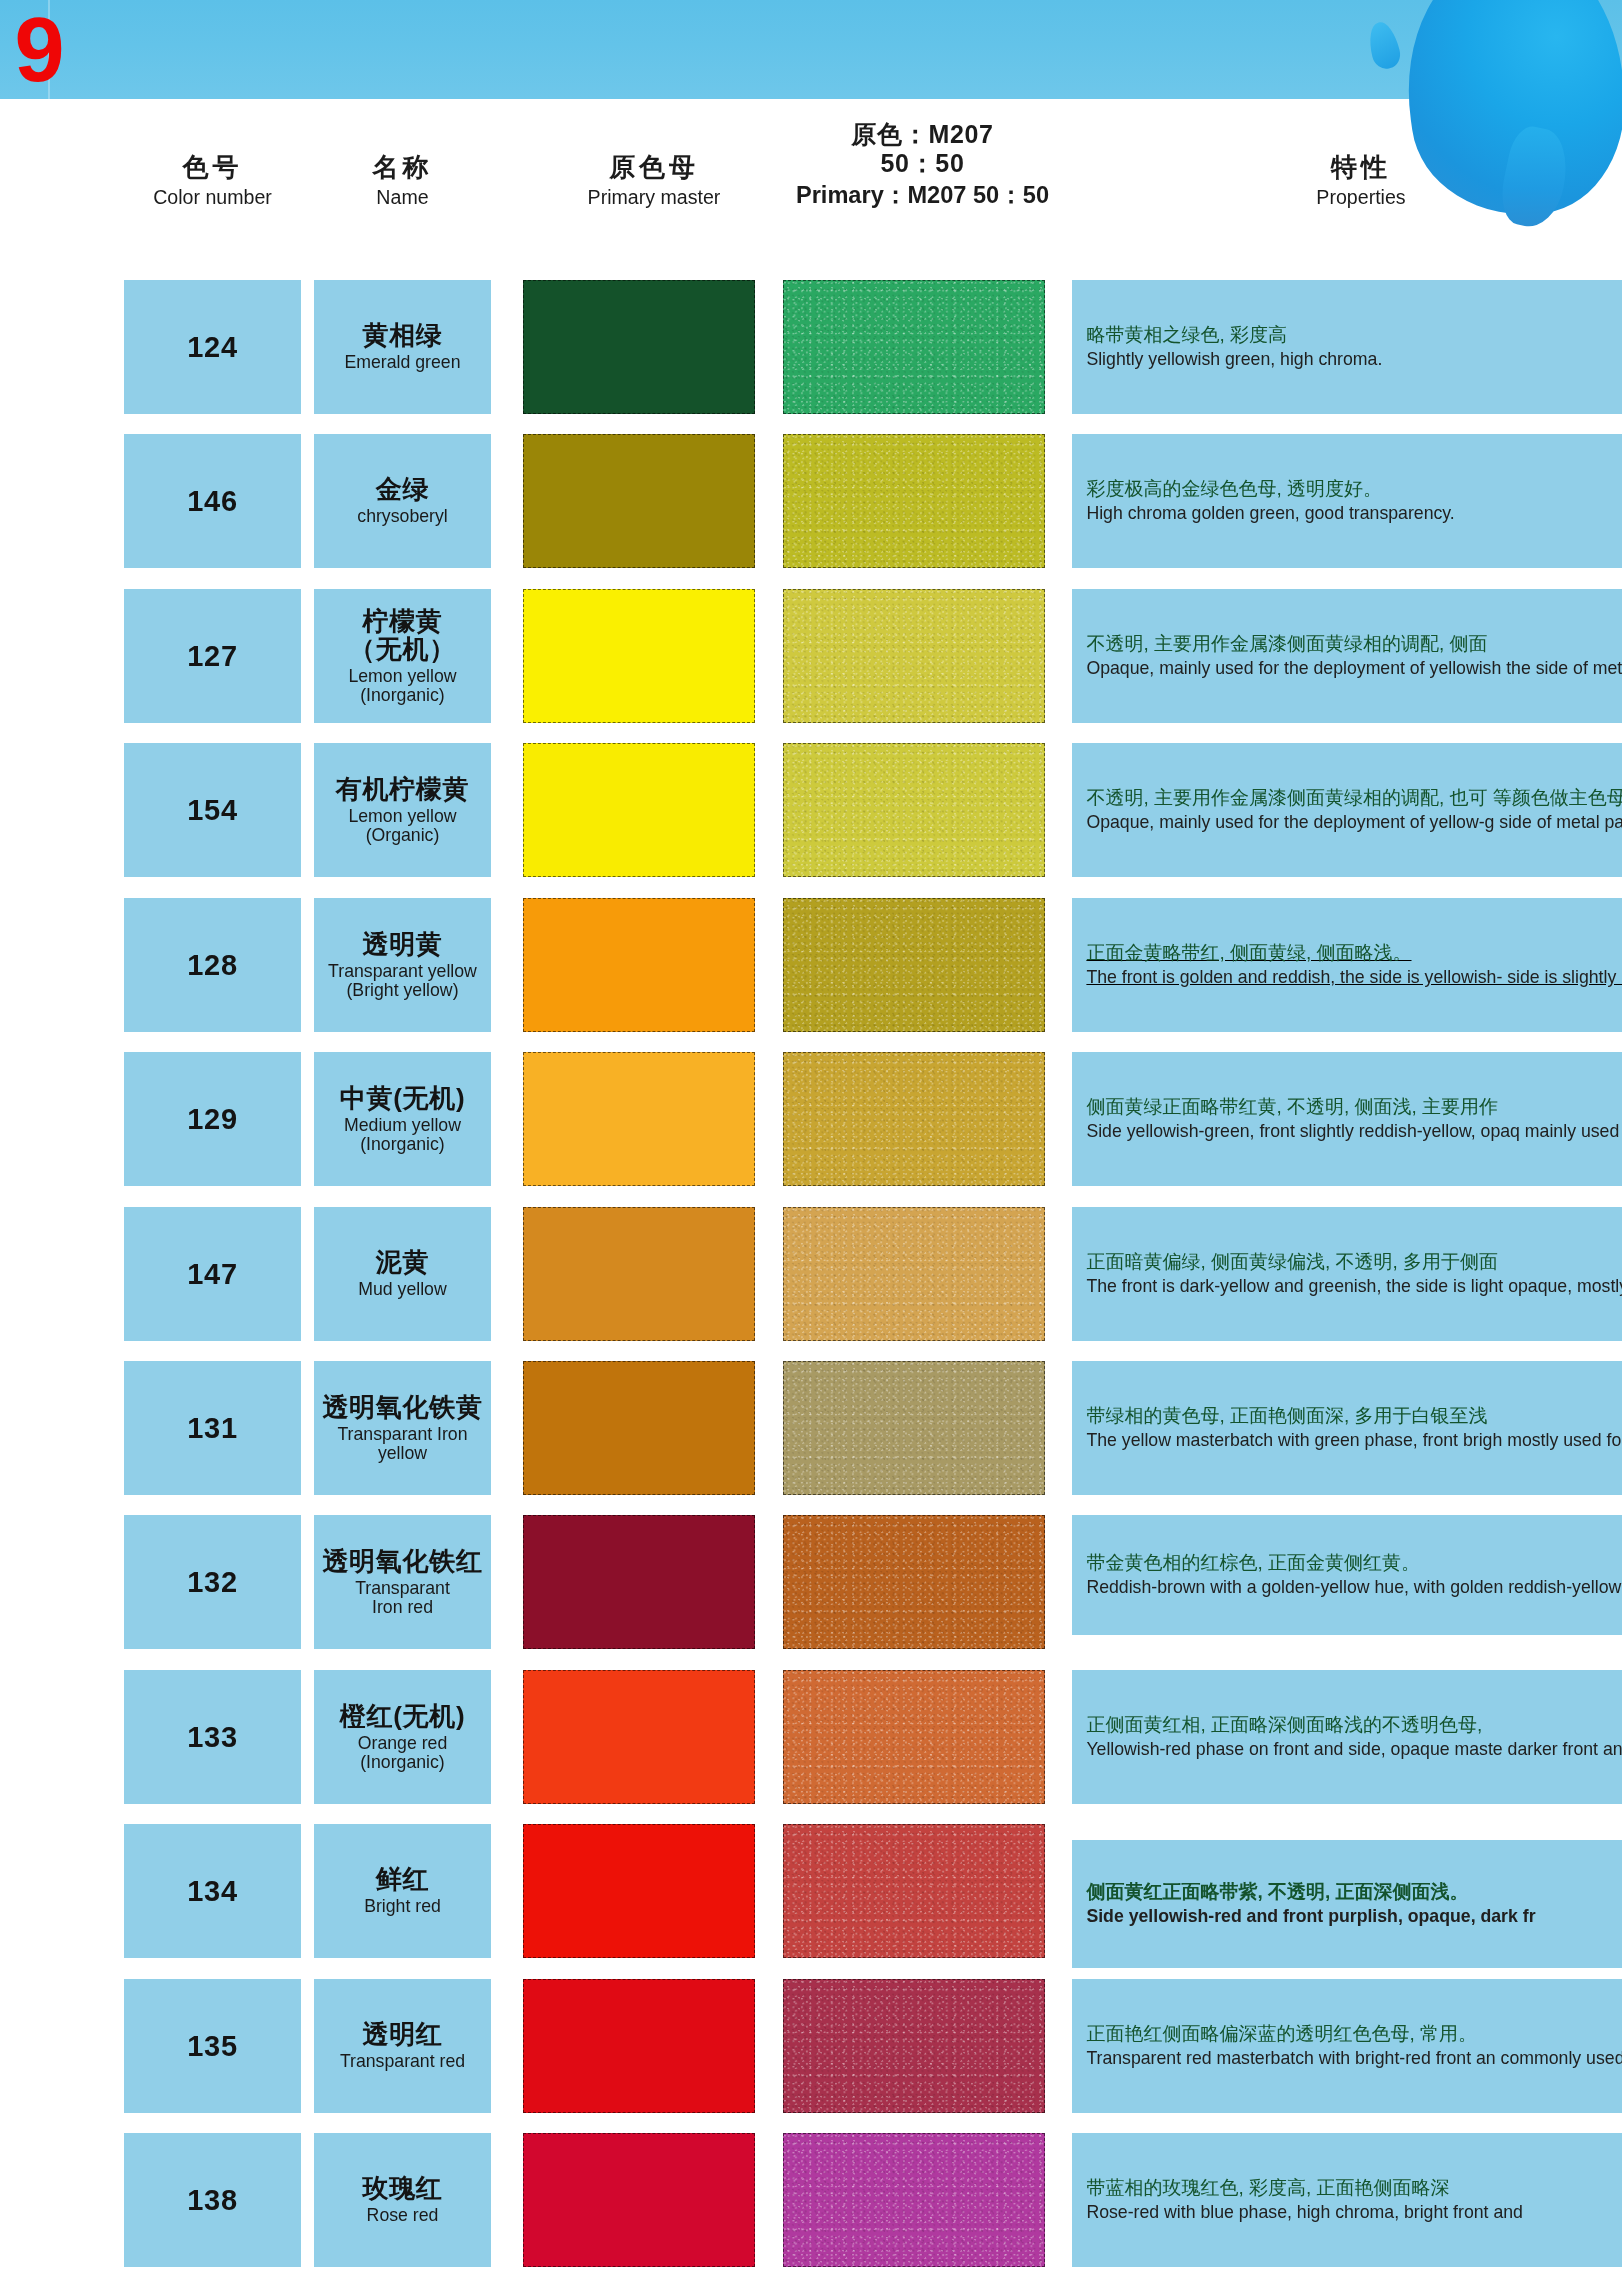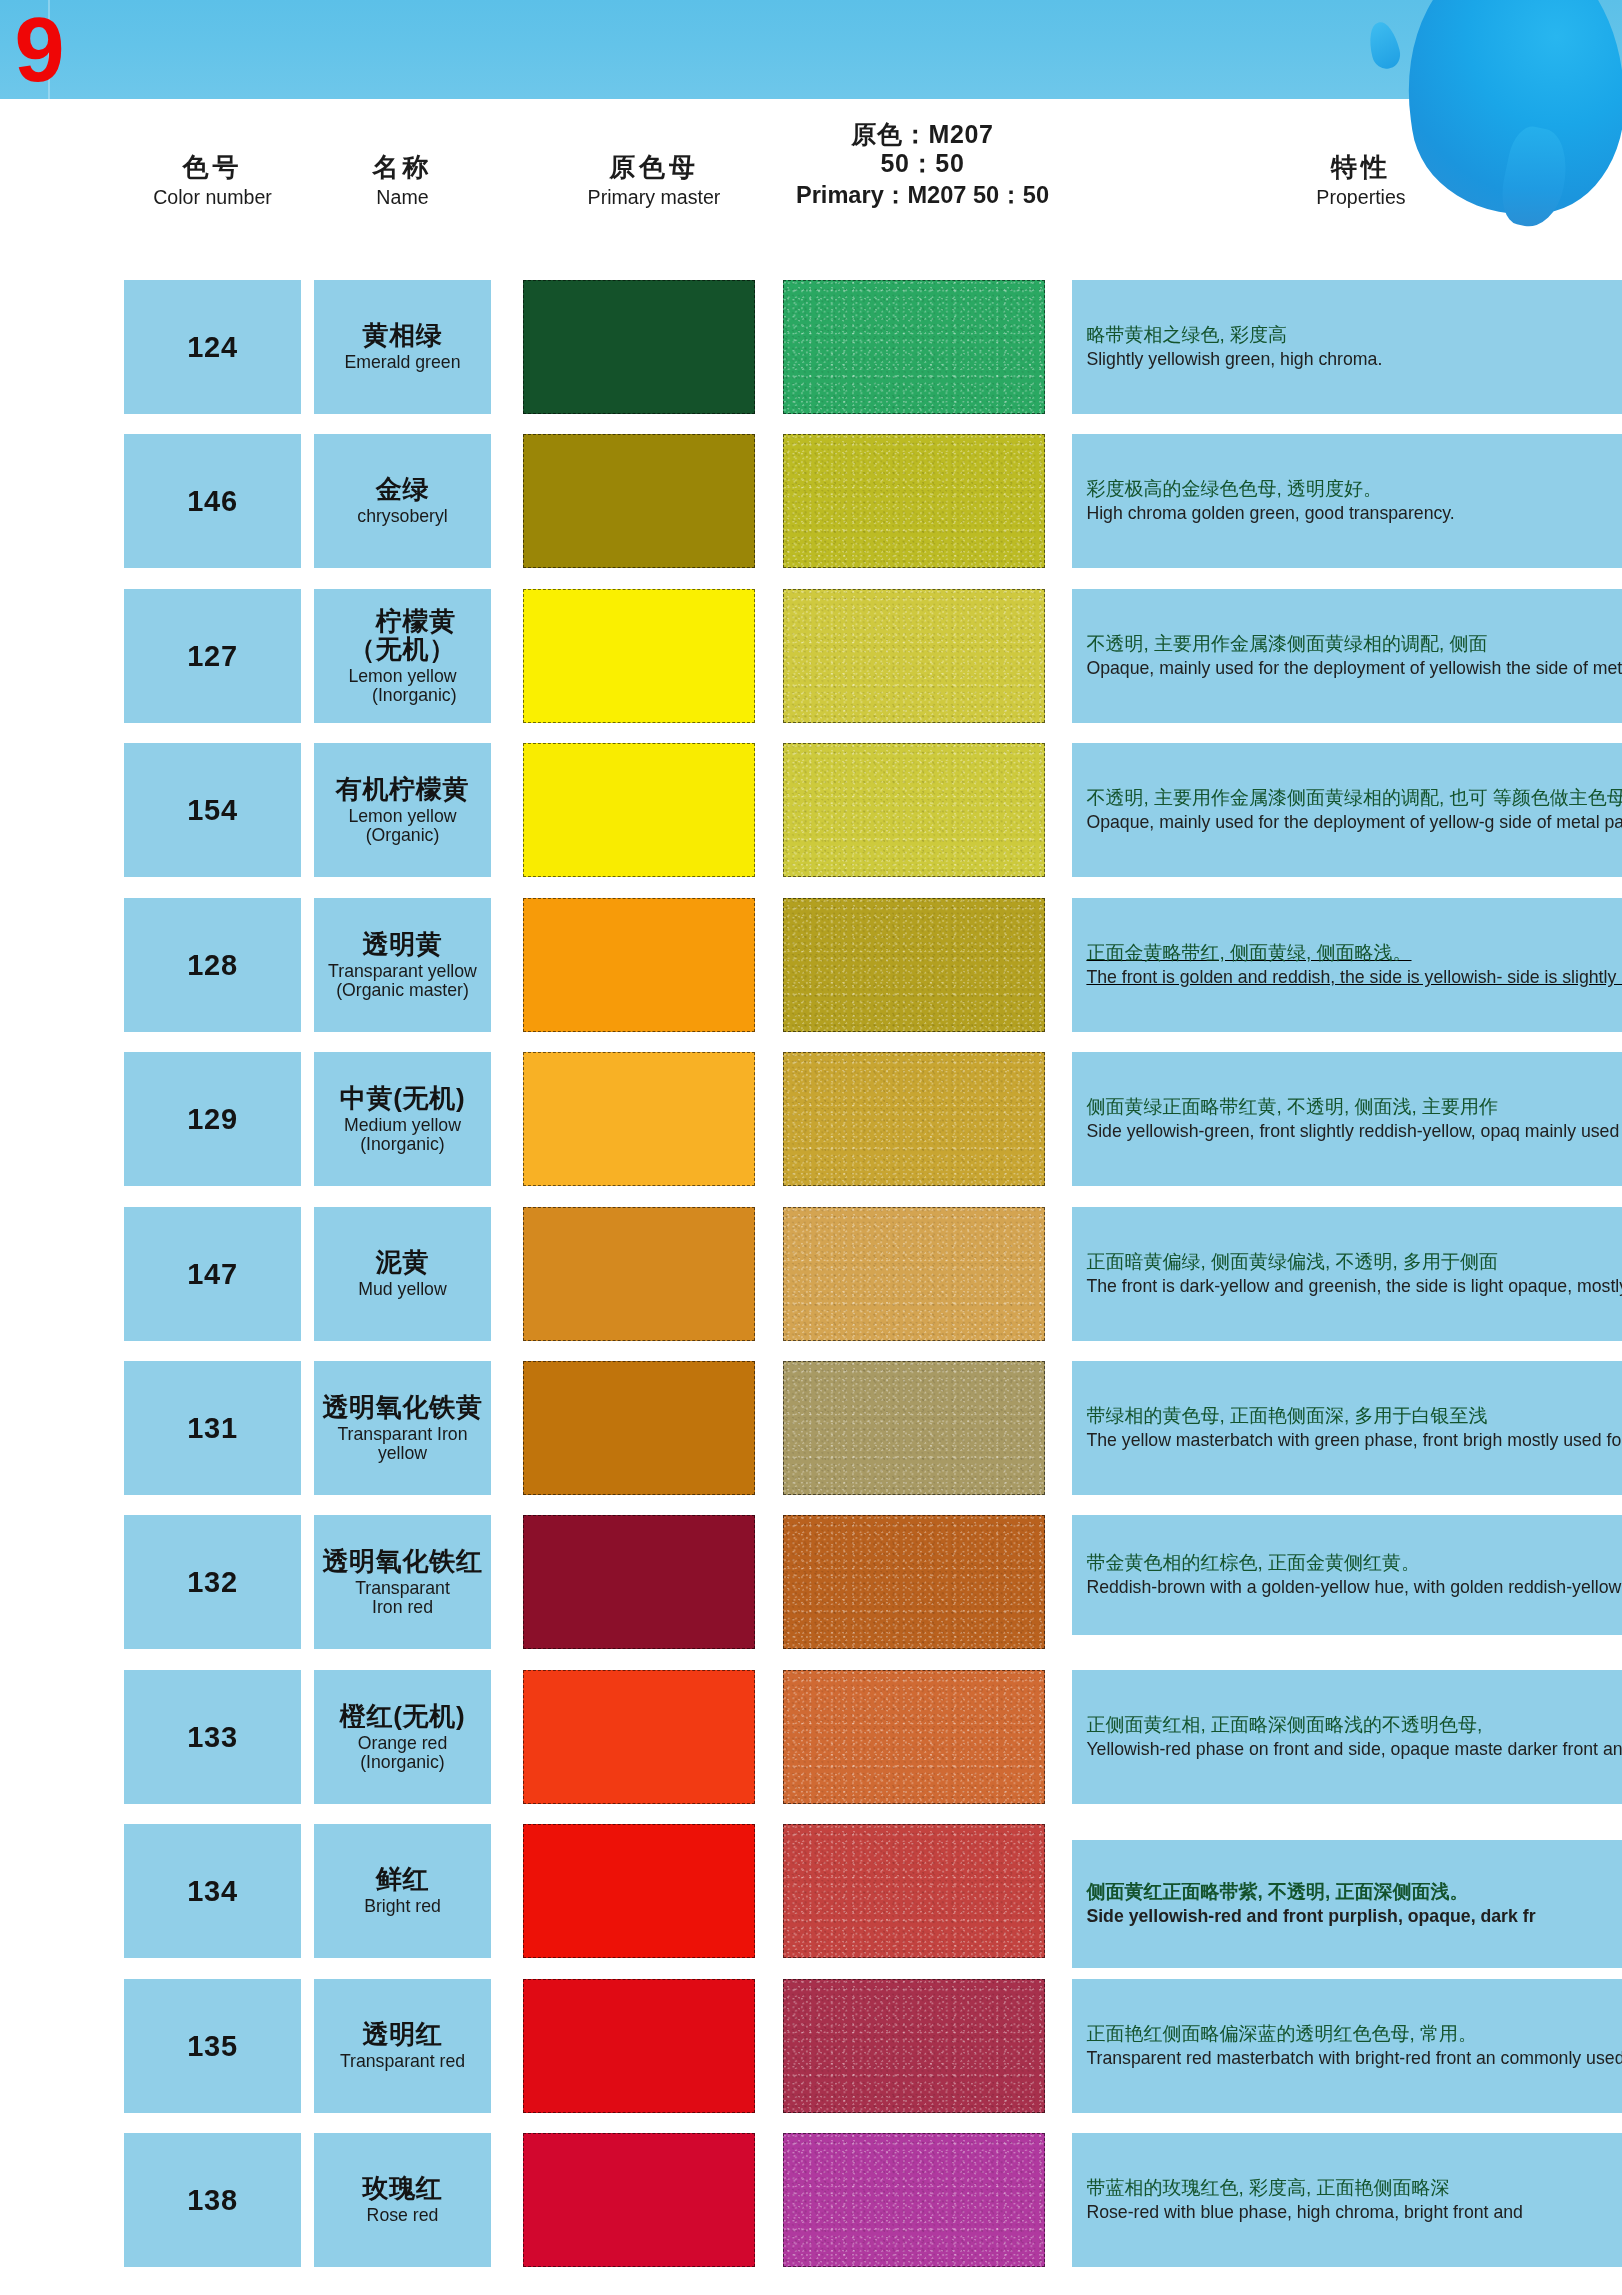--- a/index.html
+++ b/index.html
@@ -265,21 +265,21 @@
         </div>
         <div class="cell c-swatch-a" style="top: 0px; height: 134px; background: rgb(154, 134, 7);"></div>
         <div class="cell c-swatch-b" style="top: 0px; height: 134px; background: rgb(188, 187, 35);"></div>
         <div class="cell c-props" style="top: 0px; height: 134px; background: rgb(145, 207, 232);">
           <div class="props-cn">彩度极高的金绿色色母, 透明度好。</div>
           <div class="props-en">High chroma golden green, good transparency.</div>
         </div>
       </div>
       <div class="row" style="top: 589px; height: 134px;">
         <div class="cell cell-blue c-number" style="top: 0px; height: 134px; background: rgb(145, 207, 232);">127</div>
-        <div class="cell cell-blue c-name" style="top: 0px; height: 134px; background: rgb(145, 207, 232); text-align: right;">
+        <div class="cell cell-blue c-name" style="top: 0px; height: 134px; background: rgb(145, 207, 232);">
           <div class="name-cn">柠檬黄
 （无机）</div>
           <div class="name-en">Lemon yellow
 (Inorganic)</div>
         </div>
         <div class="cell c-swatch-a" style="top: 0px; height: 134px; background: rgb(250, 240, 0);"></div>
         <div class="cell c-swatch-b" style="top: 0px; height: 134px; background: rgb(207, 201, 63);"></div>
         <div class="cell c-props" style="top: 0px; height: 134px; background: rgb(145, 207, 232);">
           <div class="props-cn">不透明, 主要用作金属漆侧面黄绿相的调配, 侧面</div>
           <div class="props-en">Opaque, mainly used for the deployment of yellowish
@@ -301,21 +301,21 @@
           <div class="props-en">Opaque, mainly used for the deployment of yellow-g
 side of metal paint, and can also be used as the main
 flash yellow, good weatherability, not easy to change</div>
         </div>
       </div>
       <div class="row" style="top: 898px; height: 134px;">
         <div class="cell cell-blue c-number" style="top: 0px; height: 134px; background: rgb(145, 207, 232);">128</div>
         <div class="cell cell-blue c-name" style="top: 0px; height: 134px; background: rgb(145, 207, 232);">
           <div class="name-cn">透明黄</div>
           <div class="name-en">Transparant yellow
-(Organic master)</div>
+(Bright yellow)</div>
         </div>
         <div class="cell c-swatch-a" style="top: 0px; height: 134px; background: rgb(247, 155, 9);"></div>
         <div class="cell c-swatch-b" style="top: 0px; height: 134px; background: rgb(179, 160, 32);"></div>
         <div class="cell c-props" style="top: 0px; height: 134px; background: rgb(145, 207, 232); text-decoration: underline;">
           <div class="props-cn">正面金黄略带红, 侧面黄绿, 侧面略浅。</div>
           <div class="props-en">The front is golden and reddish, the side is yellowish-
 side is slightly light.</div>
         </div>
       </div>
       <div class="row" style="top: 1052px; height: 134px;">

